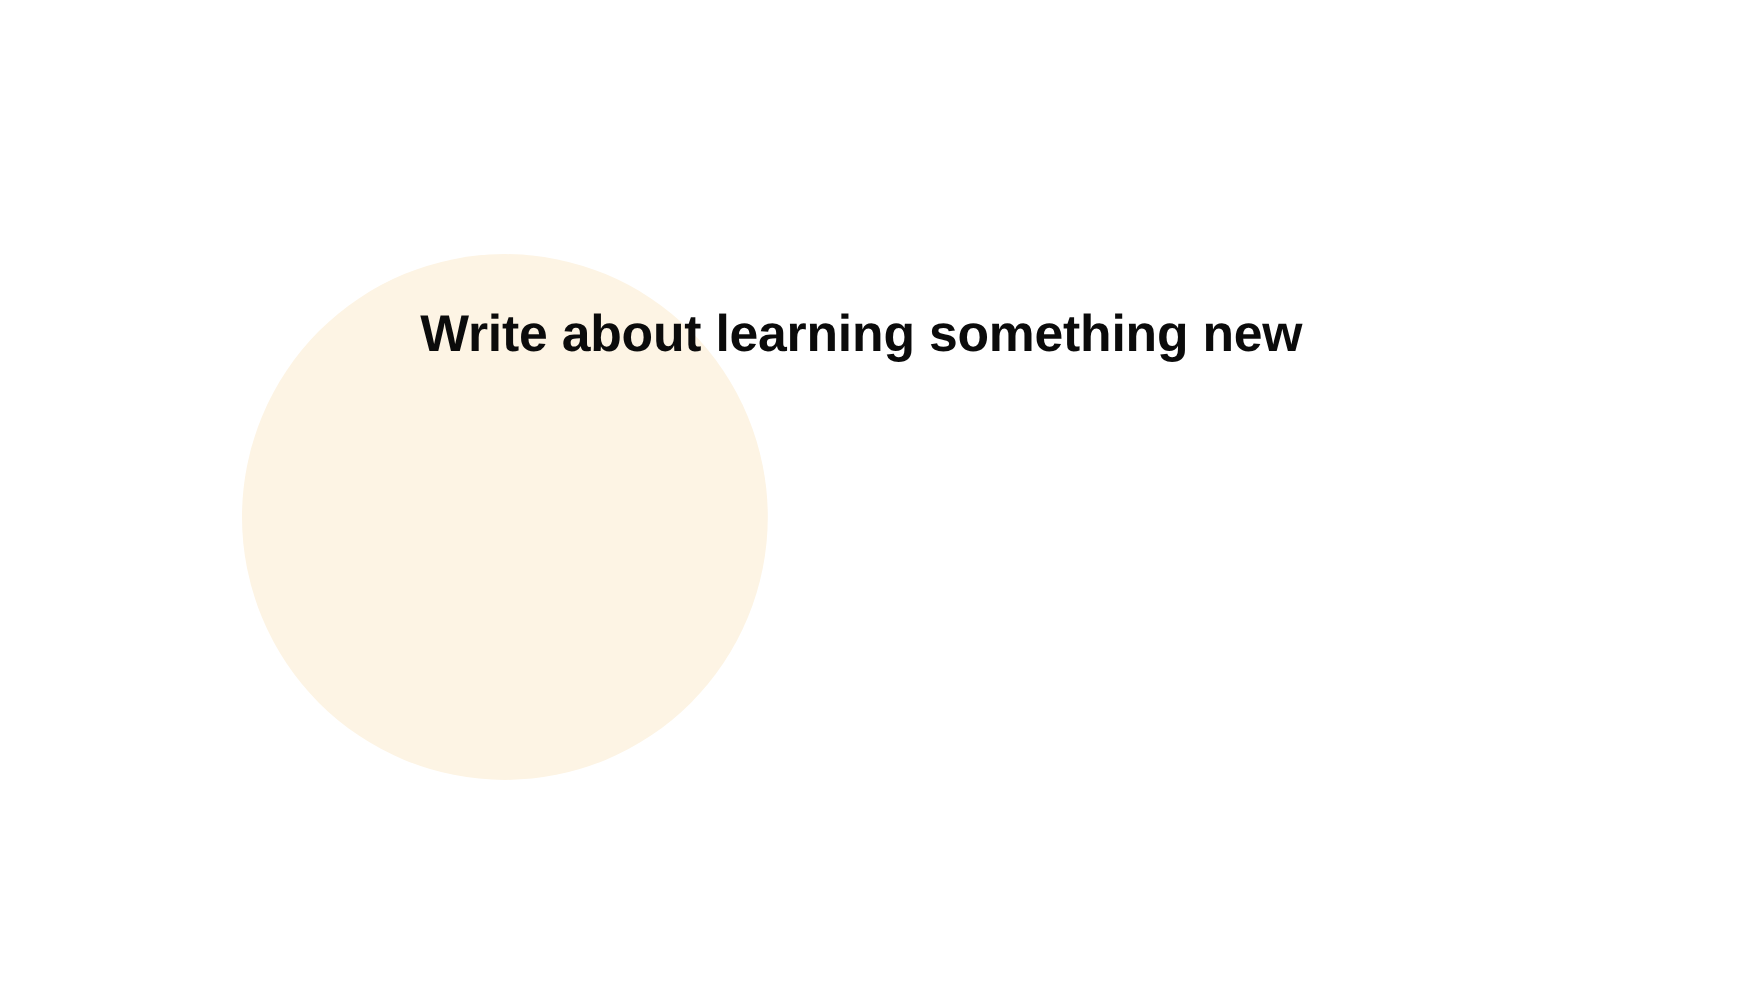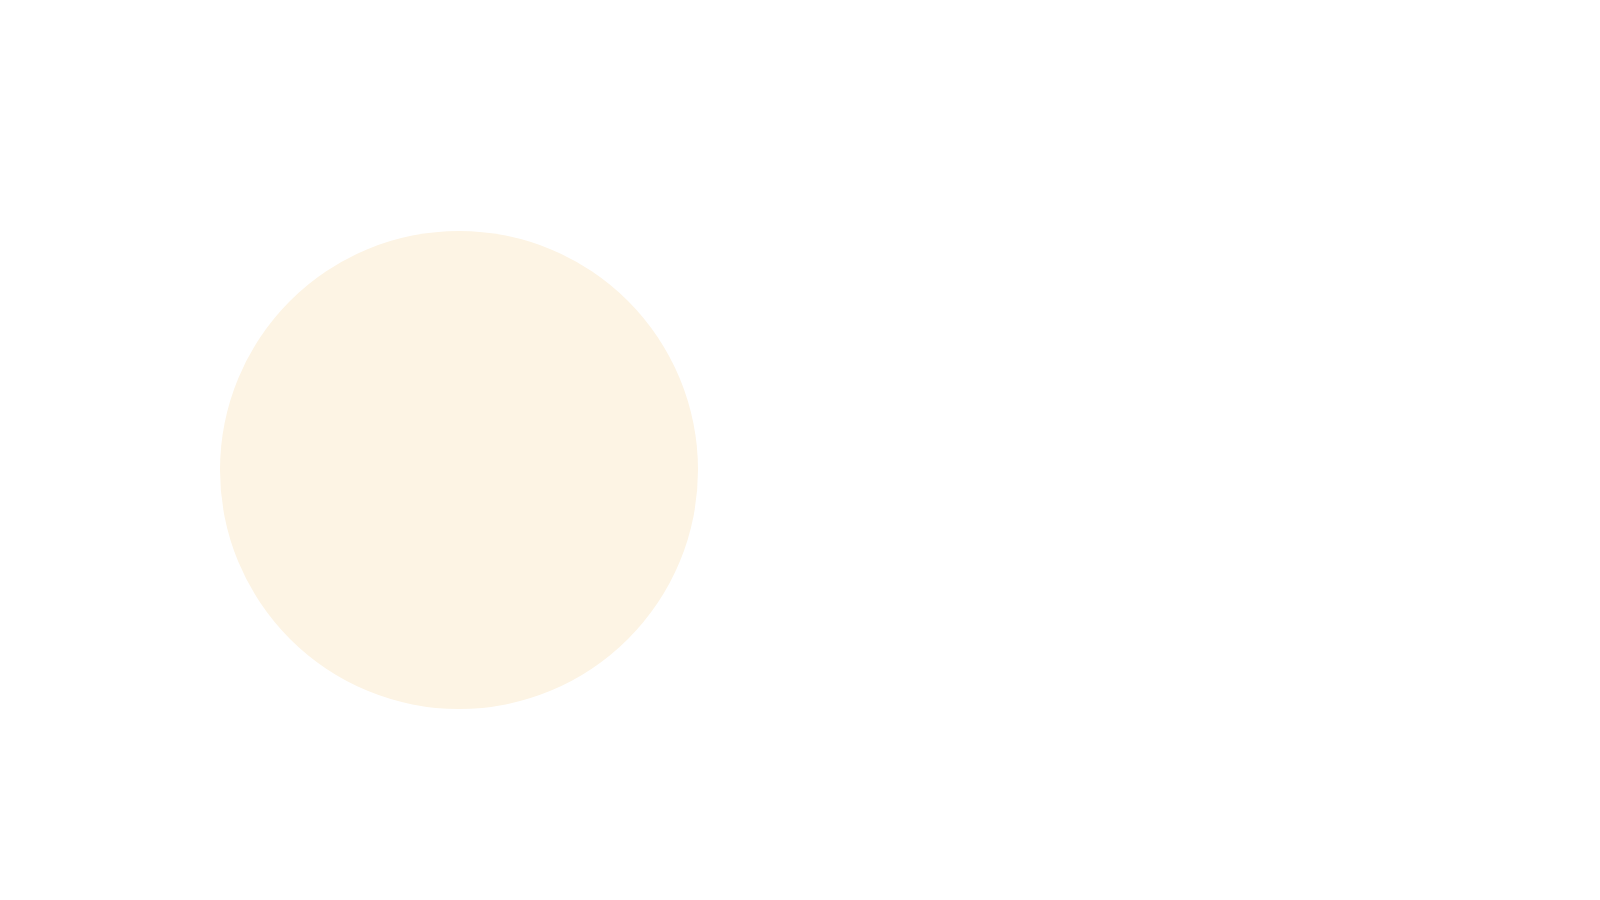--- a/index.html
+++ b/index.html
@@ -48,14 +48,15 @@
     margin: 0;
   }
 </style>
 </head>
 <body style="background: rgb(255, 255, 255);">
 
 <div id="stage" style="background: rgb(255, 255, 255);">
 
   <div id="decor-circle" style="background: rgb(253, 244, 228); width: 478px; height: 478px; left: 220px; top: 231px;"></div>
 
+  <h1 id="prompt-heading" style="color: rgb(11, 11, 11); font-size: 47px; text-align: center;">Write about learning something new</h1>
 
 </div>
 
 </body></html>

